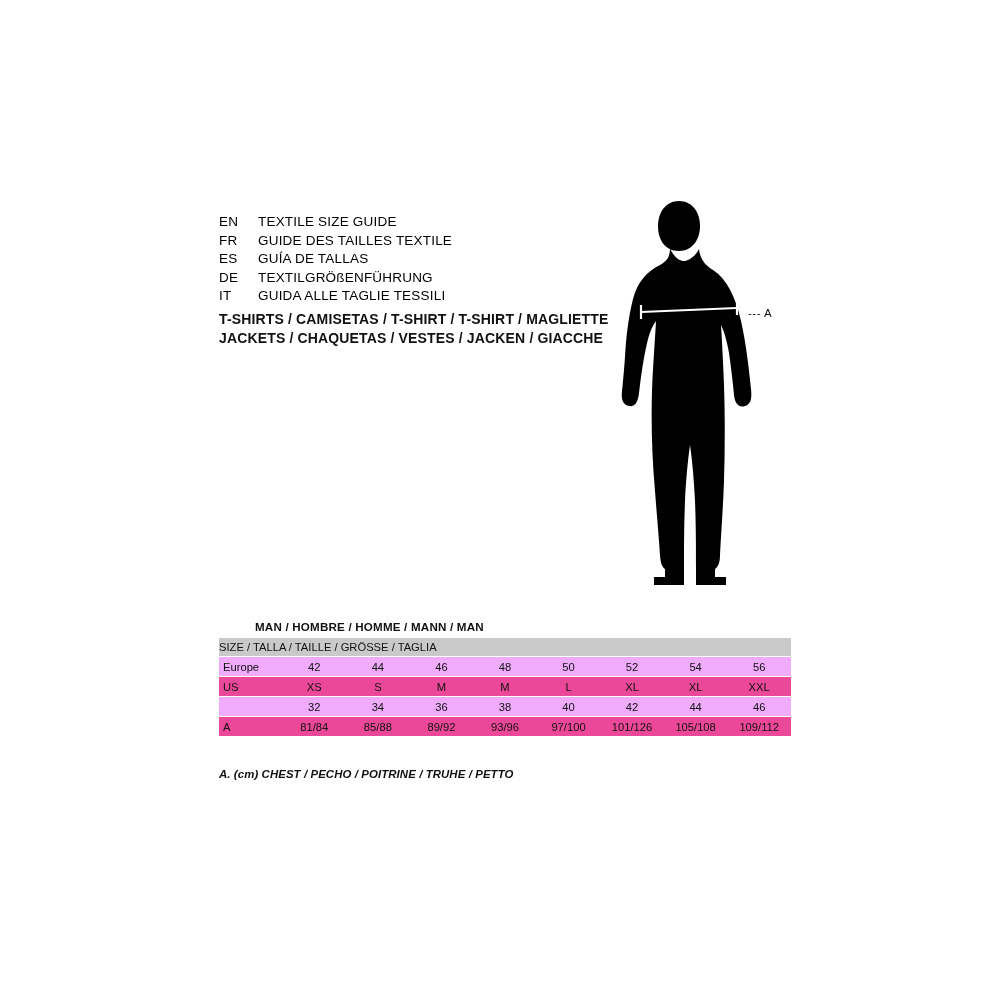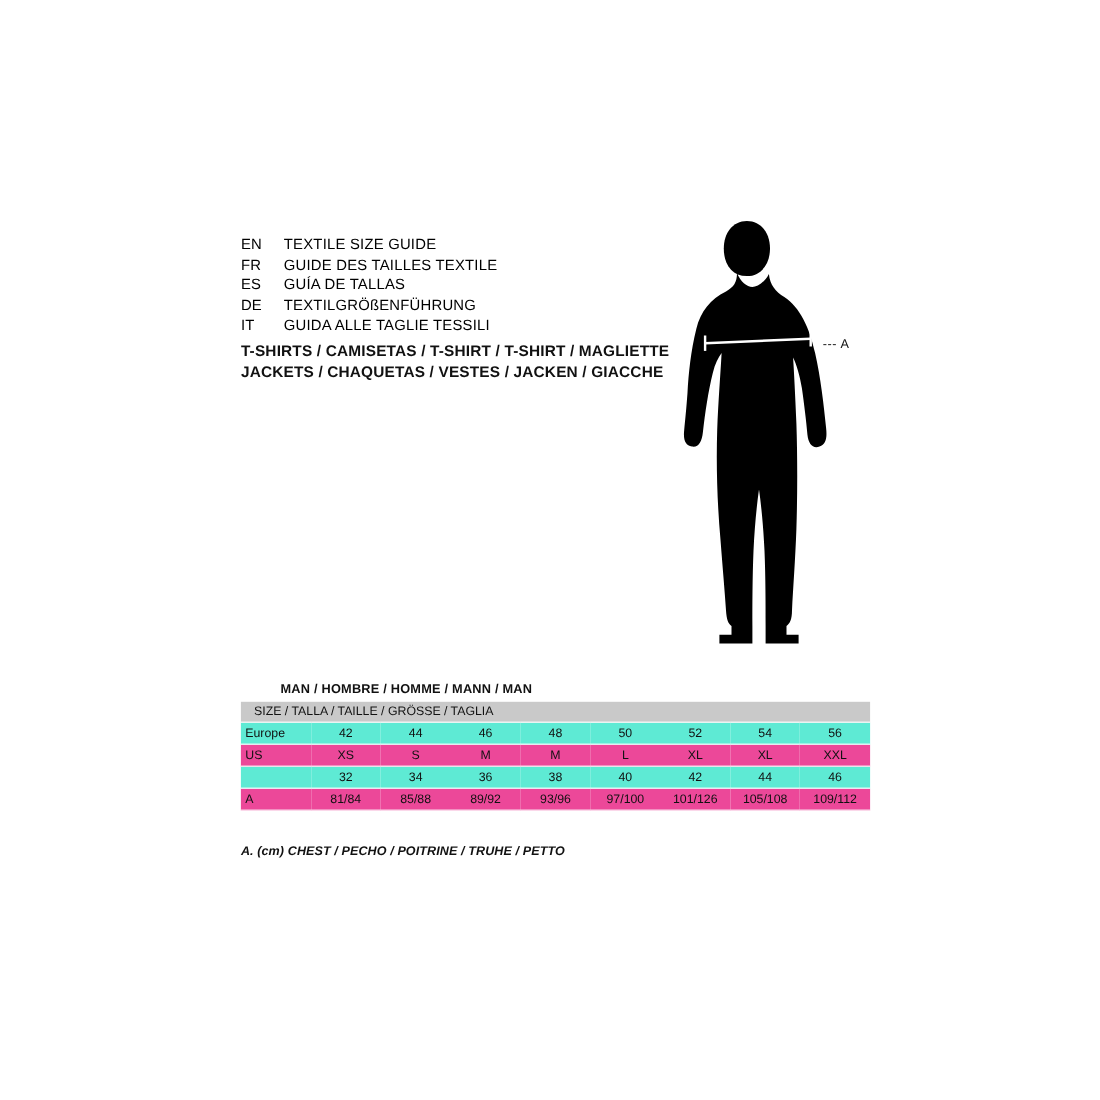--- a/index.html
+++ b/index.html
@@ -115,28 +115,28 @@
   }
   table.size-table td.rowhead {
     text-align: left;
     padding-left: 4px;
     width: 84px;
   }
   tr.header-row td {
     background: #c9c9c9;
     font-weight: normal;
     text-align: left;
-    padding-left: 12px;
+    padding-left: 0;
     height: 18px;
   }
   tr.band td {
     background: #ec4899;
   }
   tr.band-light td {
-    background: #5eead4;
+    background: #f0abfc;
   }
   .table-foot {
     position: absolute;
     left: 219px;
     top: 768px;
     font-size: 11.4px;
     font-weight: bold;
     letter-spacing: 0.1px;
     color: #111;
     white-space: nowrap;

